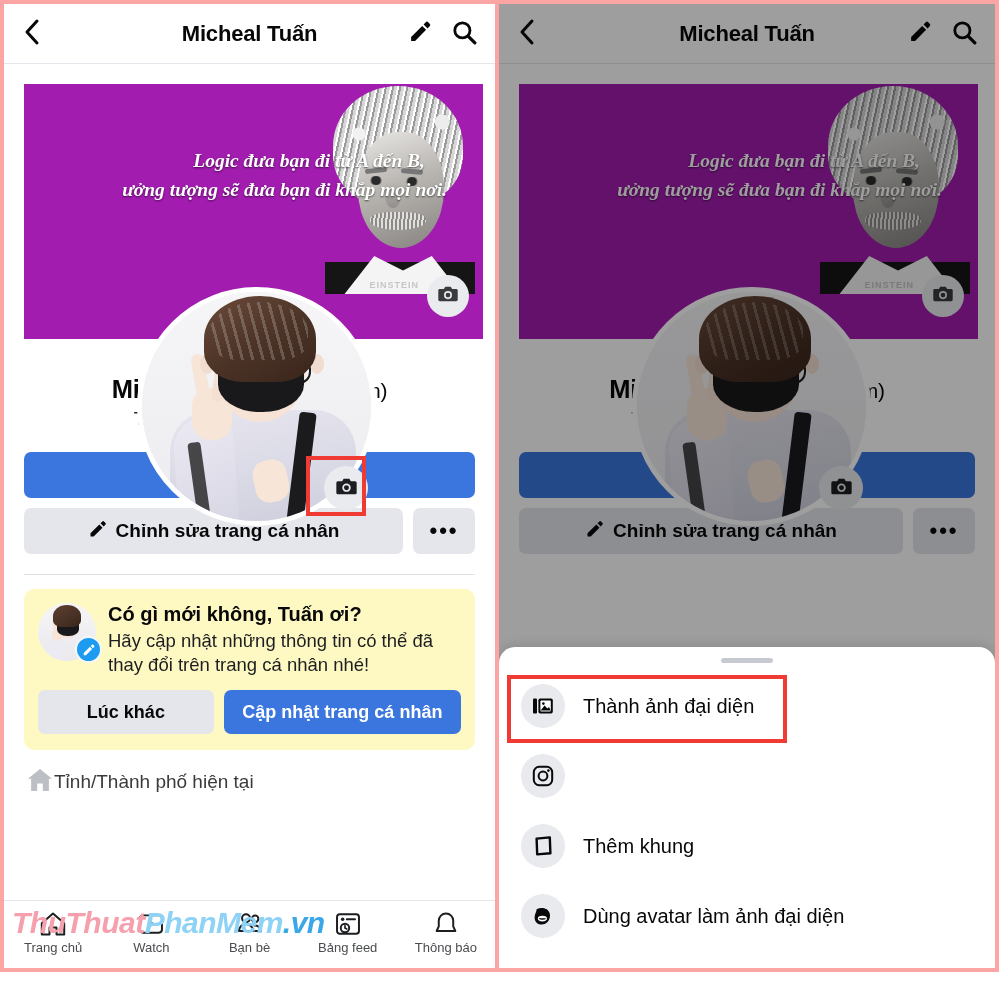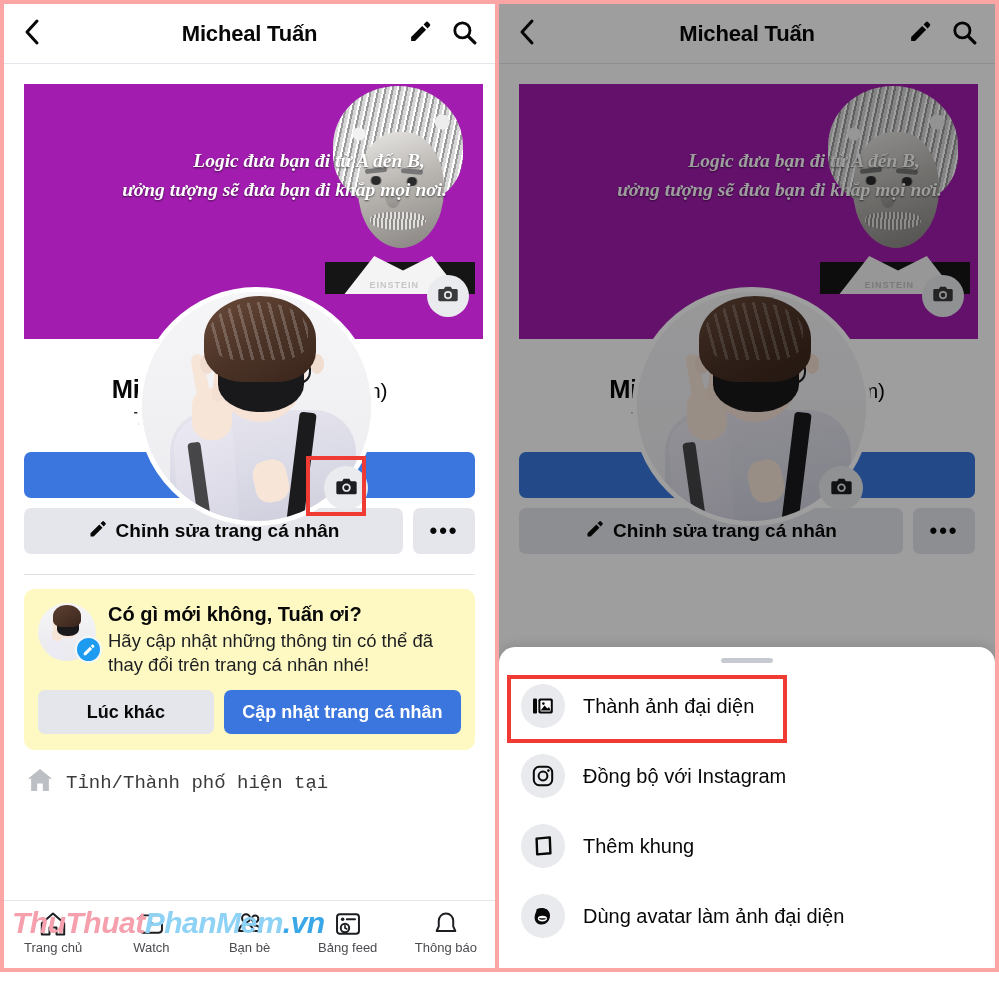--- a/index.html
+++ b/index.html
@@ -208,23 +208,22 @@
   .prompt-btns { display: flex; gap: 10px; margin-top: 14px; }
   .pbtn {
     flex: 1; height: 44px; border: none; border-radius: 7px;
     font-size: 18px; font-weight: 700; font-family: "Liberation Sans", sans-serif; cursor: pointer;
   }
   .pbtn-grey { background: #e4e6eb; color: #080809; }
   .pbtn-blue { background: #3b76de; color: #fff; flex: 1.35; }
 
   
   .city-row {
-    display: flex; align-items: center; gap: 12px;
+    display: flex; align-items: center; gap: 0;
     padding: 16px 20px 0 22px;
-    font-family: Liberation Mono, monospace;
   }
   .city-text { font-size: 19px; color: #3a3b3d; }
 
   
   .bottomnav {
     position: absolute; left: 0; right: 0; bottom: 0; height: 68px;
     background: #fff; border-top: 1px solid #e4e6eb;
     display: flex; align-items: flex-start; z-index: 4;
   }
   .nav-item {
@@ -621,21 +620,20 @@
         </div>
 
         <div class="sheet-item">
           <div class="sheet-icon">
             <svg width="24" height="24" viewBox="0 0 24 24">
               <rect x="2.8" y="2.8" width="18.4" height="18.4" rx="5.4" fill="none" stroke="#080809" stroke-width="2"></rect>
               <circle cx="12" cy="12" r="4.4" fill="none" stroke="#080809" stroke-width="2"></circle>
               <circle cx="17.4" cy="6.6" r="1.3" fill="#080809"></circle>
             </svg>
           </div>
-          <span class="sheet-label">Đồng bộ với Instagram</span>
         </div>
 
         <div class="sheet-item">
           <div class="sheet-icon">
             <svg width="24" height="24" viewBox="0 0 24 24">
               <path d="M5.6 4.6 L18.8 3.4 L19.4 19.2 L6.2 20.4 Z" fill="none" stroke="#080809" stroke-width="2.4" stroke-linejoin="round"></path>
             </svg>
           </div>
           <span class="sheet-label">Thêm khung</span>
         </div>

